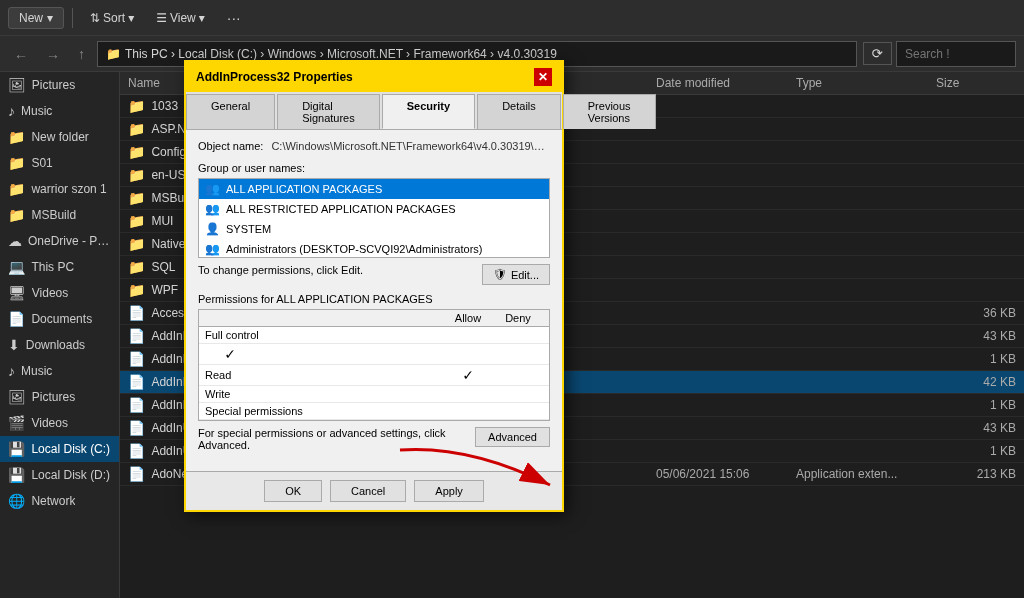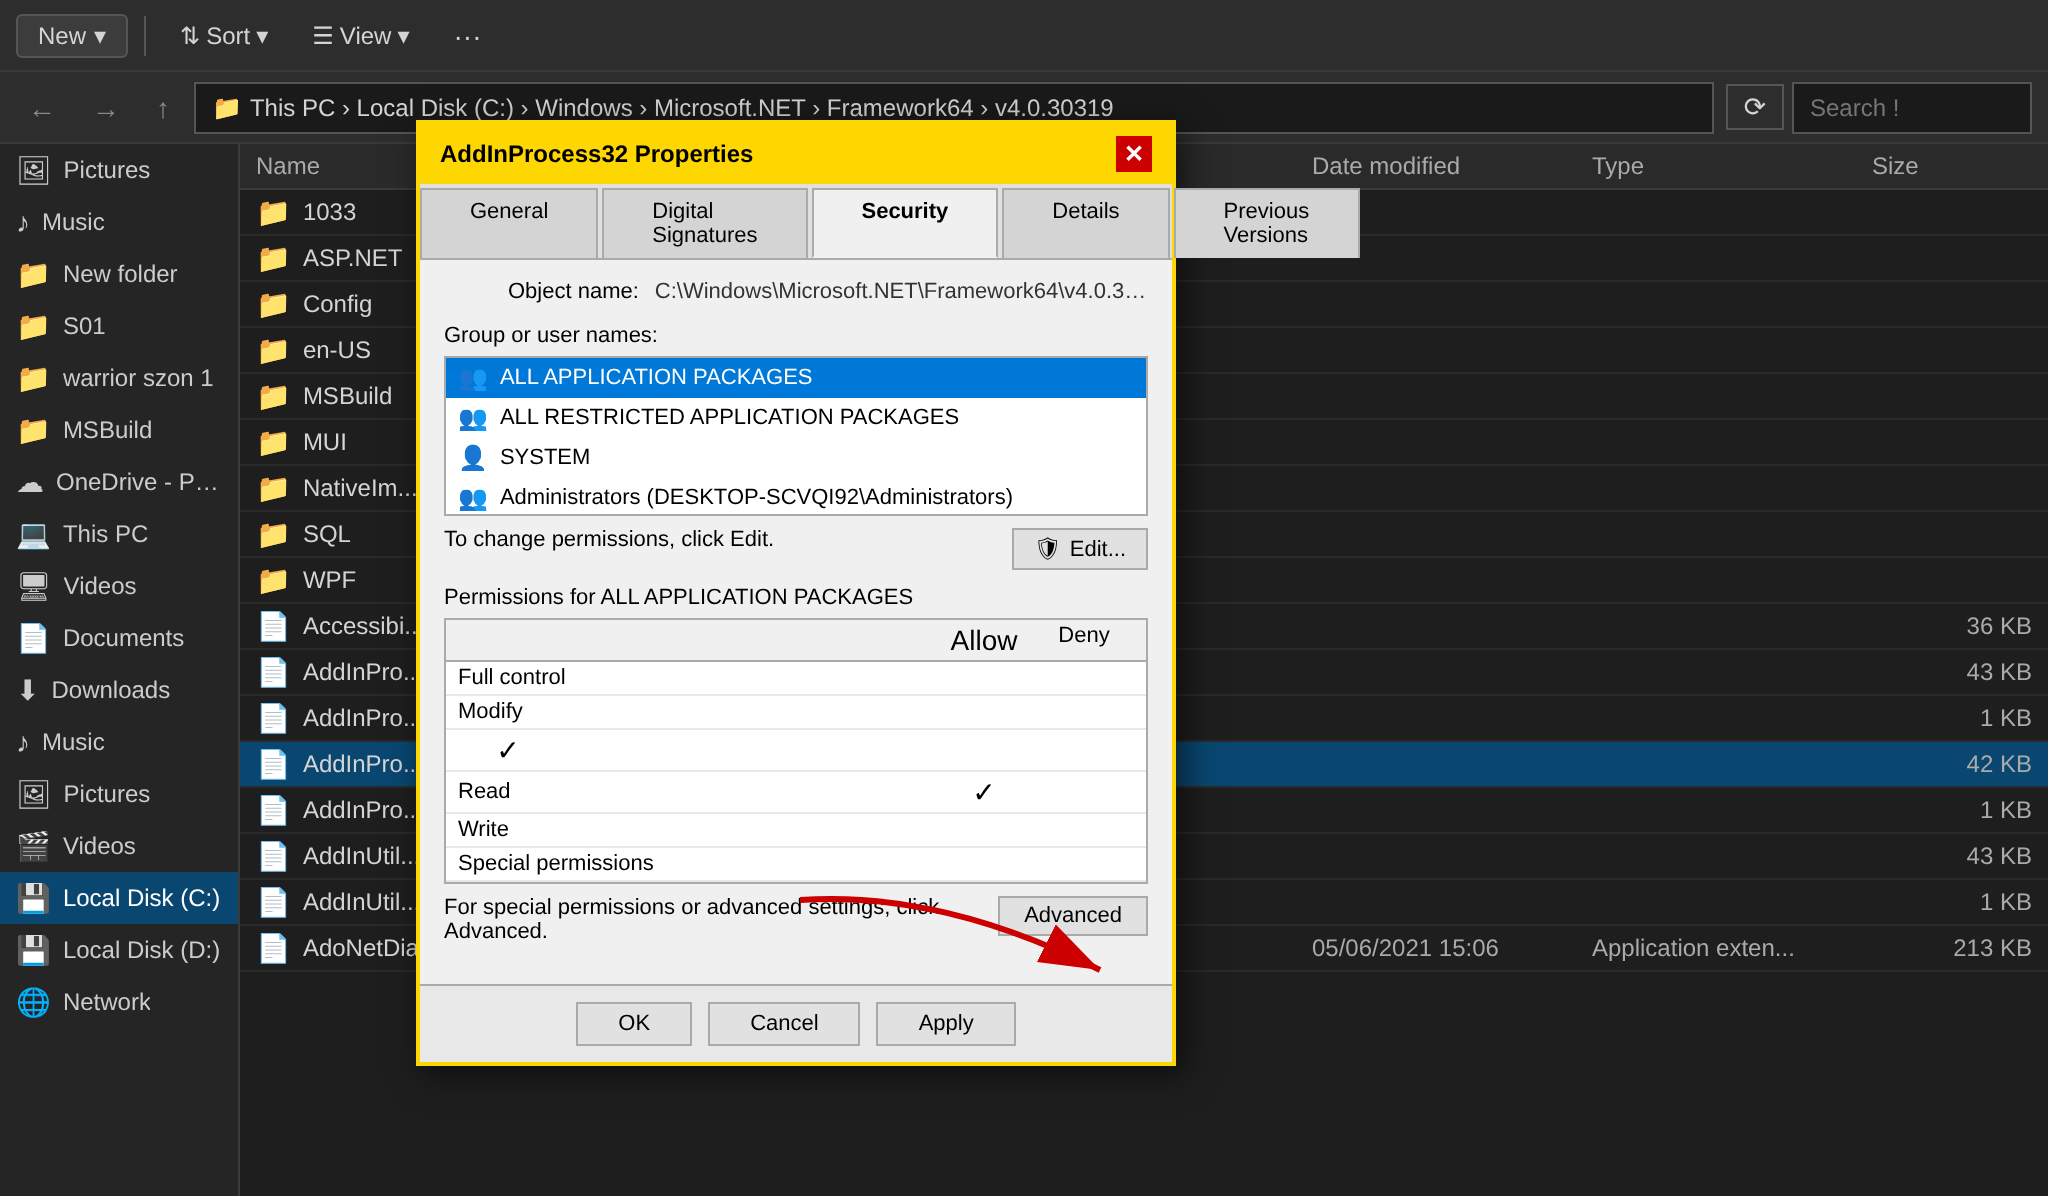--- a/index.html
+++ b/index.html
@@ -171,21 +171,21 @@
 
     
     .dialog-overlay {
       position: absolute;
       top: 0; left: 0; right: 0; bottom: 0;
       z-index: 100;
     }
     .dialog {
       position: absolute;
       top: 60px;
-      left: 208px;
+      left: 184px;
       width: 380px;
       background: #f0f0f0;
       border: 2px solid #ffd700;
       box-shadow: 4px 4px 16px rgba(0,0,0,0.6);
       color: #000;
       font-size: 12px;
     }
     .dialog-titlebar {
       background: #ffd700;
       padding: 6px 10px;
@@ -230,21 +230,20 @@
       font-weight: bold;
     }
     .dialog-body {
       padding: 10px 12px;
     }
     .object-name-row {
       display: flex;
       align-items: center;
       margin-bottom: 10px;
       font-size: 11px;
-      margin-left: 32px;
     }
     .object-name-label { margin-right: 8px; white-space: nowrap; }
     .object-name-value { color: #333; font-size: 11px; overflow: hidden; text-overflow: ellipsis; }
     .section-label {
       font-size: 11px;
       margin-bottom: 4px;
       font-weight: normal;
     }
     .users-list {
       border: 1px solid #aaa;
@@ -286,21 +285,21 @@
       background: #fff;
       margin-bottom: 6px;
     }
     .perm-header-row {
       display: flex;
       background: #f0f0f0;
       border-bottom: 1px solid #aaa;
       padding: 2px 6px;
     }
     .perm-name-col { flex: 1; font-size: 11px; }
-    .perm-allow-col { width: 50px; text-align: center; font-size: 14px; }
+    .perm-allow-col { width: 50px; text-align: center; font-size: 11px; }
     .perm-deny-col { width: 50px; text-align: center; font-size: 11px; }
     .perm-row {
       display: flex;
       padding: 2px 6px;
       border-bottom: 1px solid #e8e8e8;
       align-items: center;
     }
     .perm-name { flex: 1; font-size: 11px; }
     .perm-allow { width: 50px; text-align: center; font-size: 14px; }
     .perm-deny { width: 50px; text-align: center; font-size: 14px; }
@@ -655,25 +654,20 @@
           <span class="perm-name-col"></span>
           <span class="perm-allow-col">Allow</span>
           <span class="perm-deny-col">Deny</span>
         </div>
         <div class="perm-row">
           <span class="perm-name">Full control</span>
           <span class="perm-allow"></span>
           <span class="perm-deny"></span>
         </div>
         <div class="perm-row">
-          <span class="perm-name">Modify</span>
-          <span class="perm-allow"></span>
-          <span class="perm-deny"></span>
-        </div>
-        <div class="perm-row">
           <span class="perm-allow">✓</span>
           <span class="perm-deny"></span>
         </div>
         <div class="perm-row">
           <span class="perm-name">Read</span>
           <span class="perm-allow">✓</span>
           <span class="perm-deny"></span>
         </div>
         <div class="perm-row">
           <span class="perm-name">Write</span>

